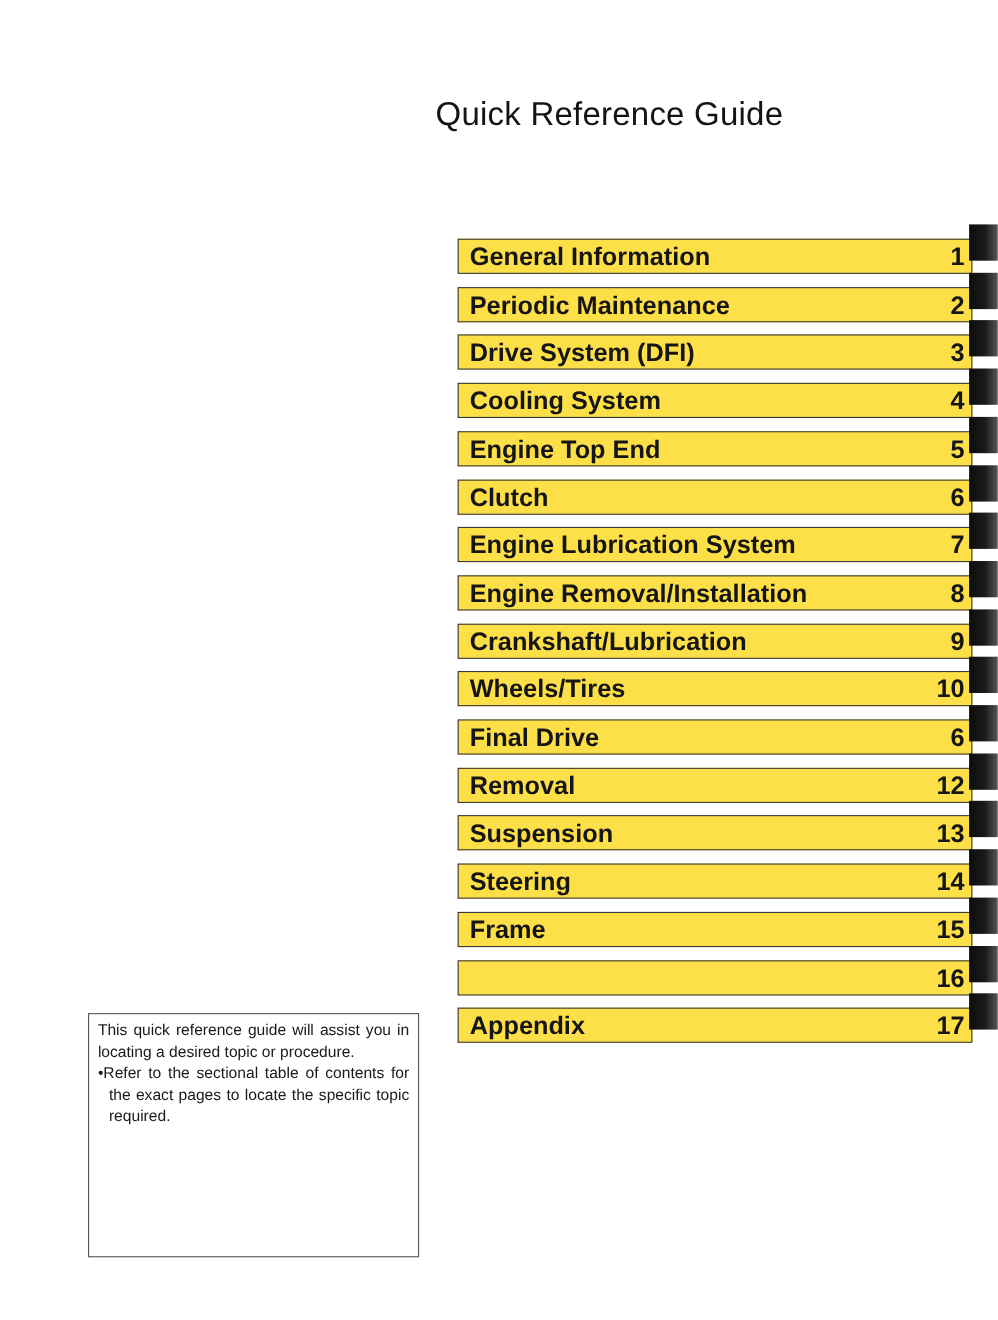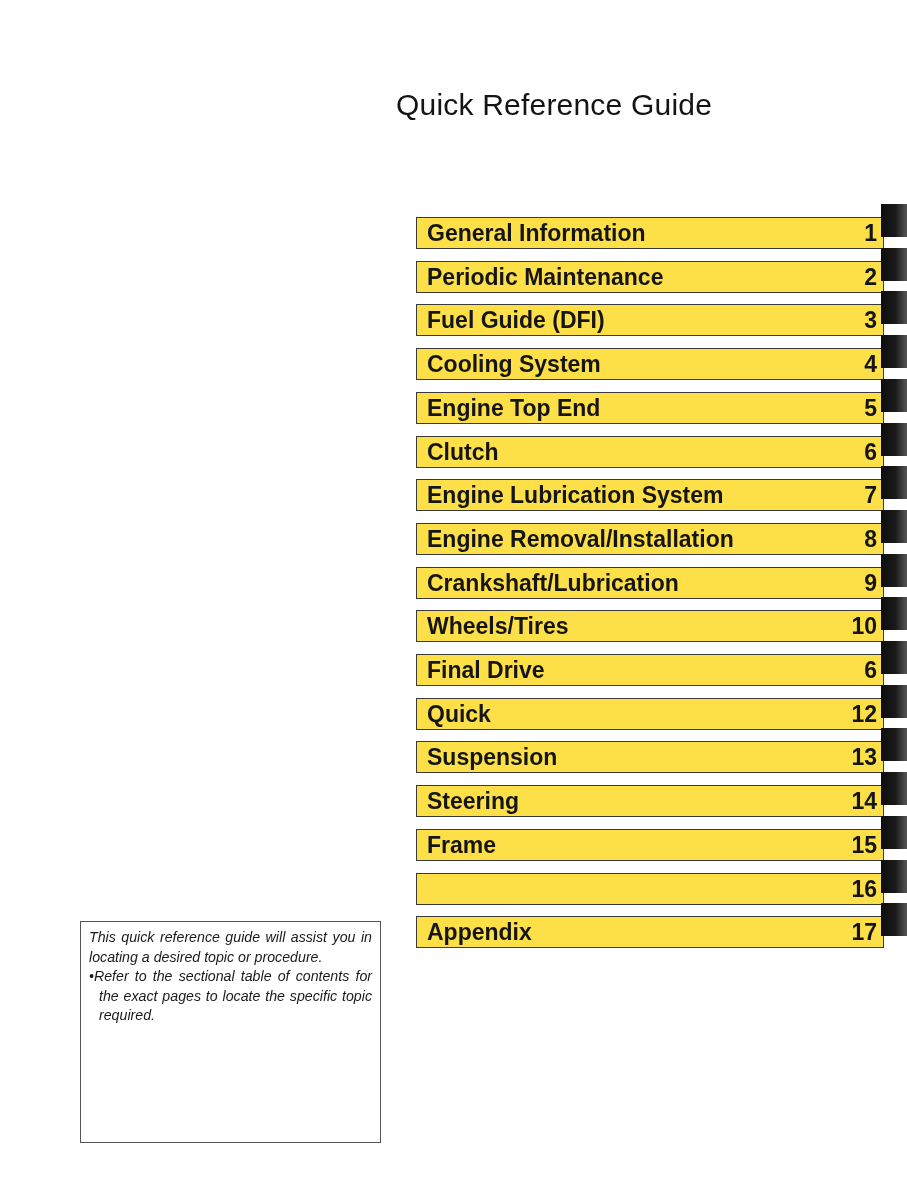--- a/index.html
+++ b/index.html
@@ -29,21 +29,21 @@
   }
   .toc-tab {
     position: absolute; left: 469px; top: 0; width: 26px; height: 33px;
     background: linear-gradient(to right, #0d0d0d 0%, #1a1a1a 55%, #555 100%);
   }
   .note {
     position: absolute; left: 80px; top: 921px; width: 283px; height: 214px;
     border: 1.3px solid #555; padding: 6px 8px 0 8px;
     font-size: 14.2px; line-height: 19.6px; color: #1a1a1a; text-align: justify;
   }
-  .note p { margin: 0; font-style: italic; }
+  .note p { margin: 0; }
   .note .bullet { margin: 0; padding-left: 10px; text-indent: -10px; }
 </style>
 </head>
 <body>
 
 <div class="title">Quick Reference Guide</div>
 
 <div class="toc">
   <div class="toc-row" style="top:0px">
     <div class="toc-box">
@@ -54,21 +54,21 @@
   </div>
   <div class="toc-row" style="top:43.7px">
     <div class="toc-box">
       <span class="toc-label">Periodic Maintenance</span>
       <span class="toc-num">2</span>
     </div>
     <div class="toc-tab"></div>
   </div>
   <div class="toc-row" style="top:87.4px">
     <div class="toc-box">
-      <span class="toc-label">Fuel Guide (DFI)</span>
+      <span class="toc-label">Drive System (DFI)</span>
       <span class="toc-num">3</span>
     </div>
     <div class="toc-tab"></div>
   </div>
   <div class="toc-row" style="top:131.1px">
     <div class="toc-box">
       <span class="toc-label">Cooling System</span>
       <span class="toc-num">4</span>
     </div>
     <div class="toc-tab"></div>
@@ -117,21 +117,21 @@
   </div>
   <div class="toc-row" style="top:437px">
     <div class="toc-box">
       <span class="toc-label">Final Drive</span>
       <span class="toc-num">6</span>
     </div>
     <div class="toc-tab"></div>
   </div>
   <div class="toc-row" style="top:480.7px">
     <div class="toc-box">
-      <span class="toc-label">Quick</span>
+      <span class="toc-label">Removal</span>
       <span class="toc-num">12</span>
     </div>
     <div class="toc-tab"></div>
   </div>
   <div class="toc-row" style="top:524.4px">
     <div class="toc-box">
       <span class="toc-label">Suspension</span>
       <span class="toc-num">13</span>
     </div>
     <div class="toc-tab"></div>

